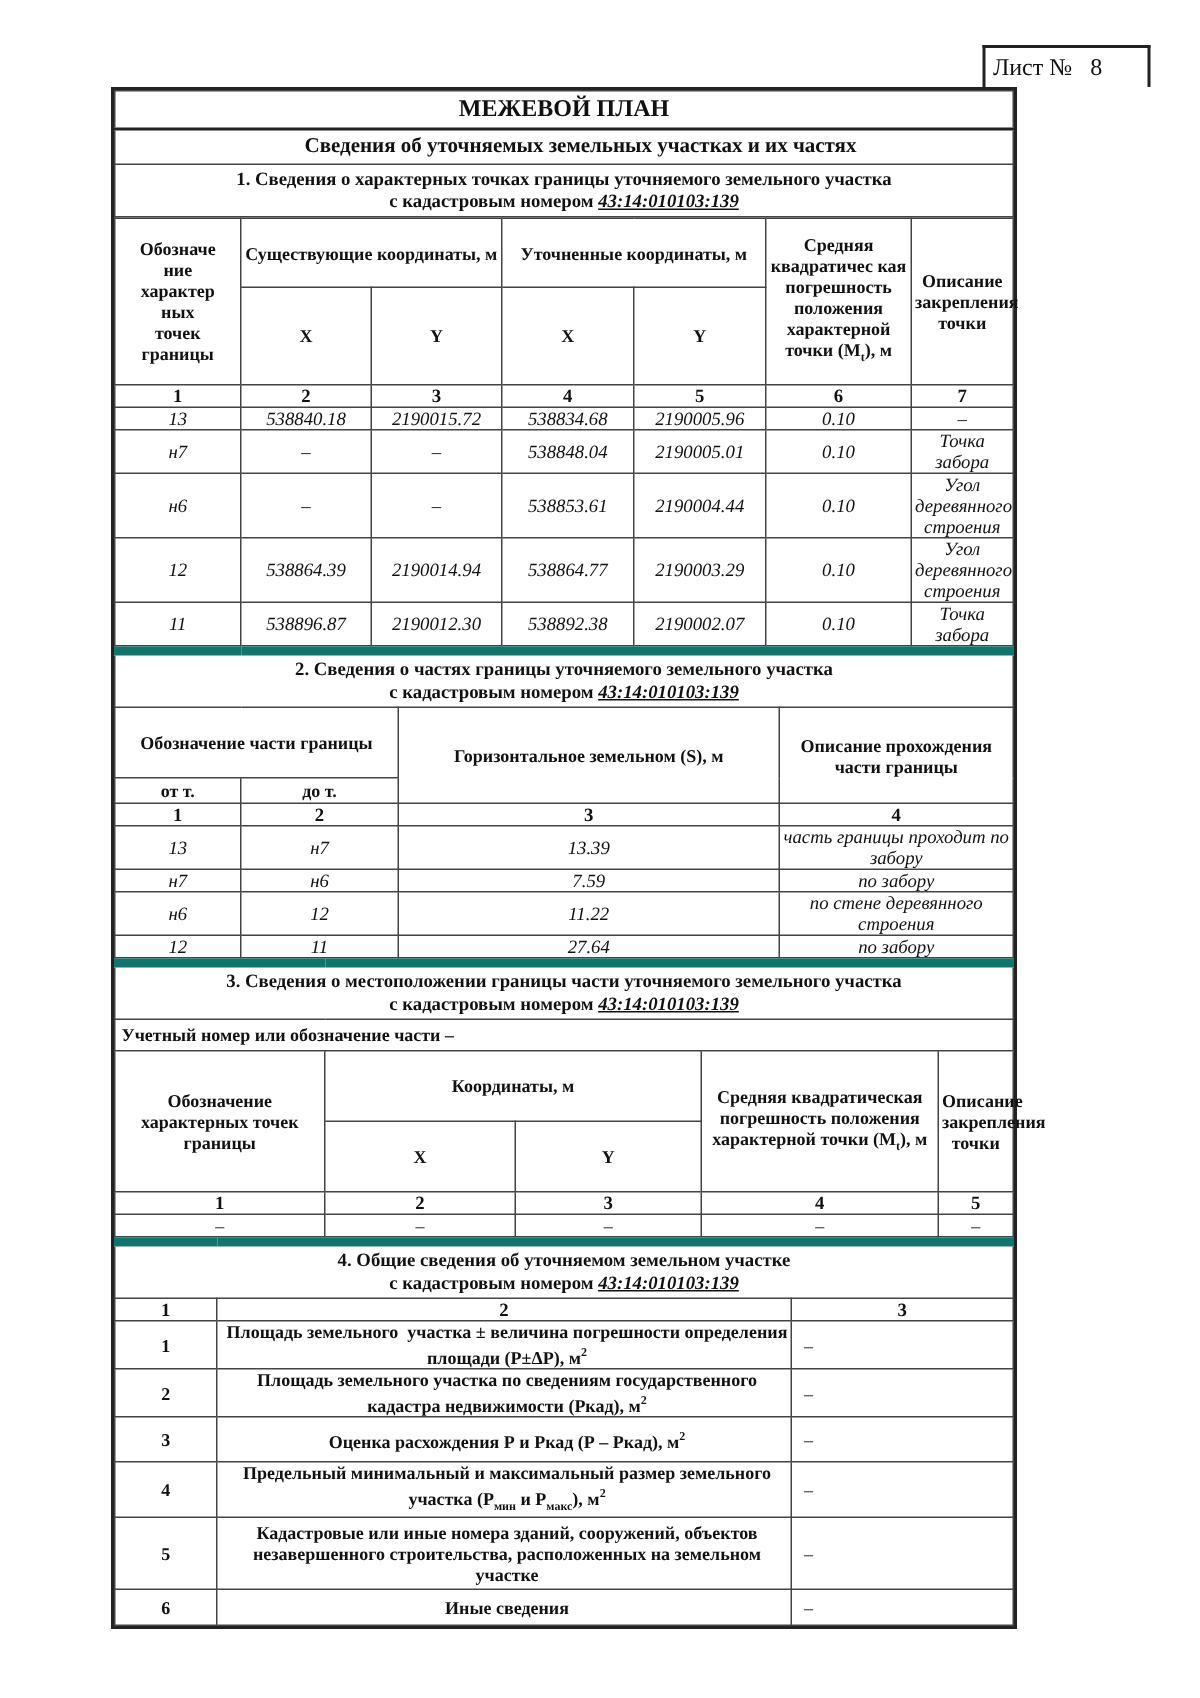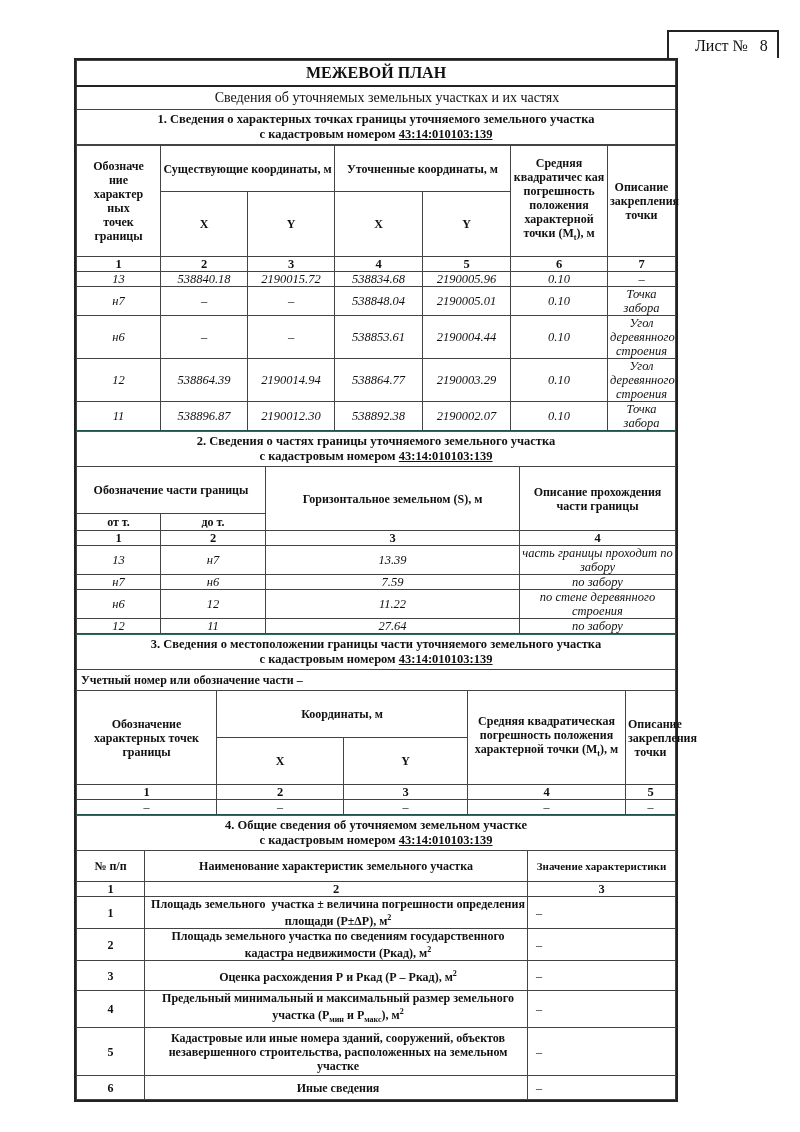--- a/index.html
+++ b/index.html
@@ -1,29 +1,29 @@
 <!DOCTYPE html>
 <html><head>
 <meta charset="utf-8">
 <style>
   html, body { margin: 0; padding: 0; background: #ffffff; }
   body { width: 800px; height: 1132px; position: relative; font-family: "Liberation Serif", serif; color: #111; }
-  .sheet-box { position: absolute; left: 655px; top: 30px; width: 112px; height: 28px; border: 2px solid #222; border-bottom: none; font-size: 16px; line-height: 28px; padding-left: 26px; box-sizing: border-box; margin-left: 12px; }
+  .sheet-box { position: absolute; left: 655px; top: 30px; width: 112px; height: 28px; border: 2px solid #222; border-bottom: none; font-size: 16px; line-height: 28px; padding-left: 5px; box-sizing: border-box; }
   .frame { position: absolute; left: 74px; top: 58px; width: 604px; border: 2px solid #222; box-sizing: border-box; }
   table { border-collapse: collapse; width: 100%; table-layout: fixed; }
   td, th { border: 1px solid #444; padding: 0 2px; text-align: center; vertical-align: middle; font-size: 12px; line-height: 14px; }
   th { font-weight: bold; }
   .title { font-size: 16px; font-weight: bold; height: 24px; border-bottom: 2px solid #222; }
-  .subtitle { font-size: 14px; font-weight: normal; height: 22px; padding-left: 24px; }
+  .subtitle { font-size: 14px; font-weight: bold; height: 22px; padding-left: 24px; }
   .sect { font-weight: bold; font-size: 12.5px; line-height: 15px; padding: 2px 12px; }
-  .cad { text-decoration: underline; font-weight: bold; }
+  .cad { font-style: italic; text-decoration: underline; font-weight: bold; }
   .it td { font-style: italic; font-size: 12.5px; }
   .num td { font-weight: bold; font-size: 12.5px; height: 14px; }
   .left { text-align: left; padding-left: 4px; }
-  .thick-top td, .thick-top th { border-top: 1px solid #0f766e; }
+  .thick-top td, .thick-top th { border-top: 6px solid #0f766e; }
   .hdr th { font-size: 12px; text-align: center; }
   .s4row td { font-size: 12px; }
   .s4row td.name { text-align: center; font-weight: bold; padding-left: 6px; }
   .s4row td.val { text-align: left; padding-left: 8px; }
   .s4row td.n { font-weight: bold; }
   sup, sub { font-size: 8px; }
 </style>
 </head>
 <body>
 
@@ -238,25 +238,20 @@
         <col style="width:383px">
         <col>
       </colgroup>
     <tbody>
         <tr class="thick-top">
       <td colspan="3" class="sect">
         <div>4.  Общие сведения об уточняемом земельном участке</div>
         <div><span>с кадастровым номером</span> <span class="cad">43:14:010103:139</span></div>
       </td>
     </tr>
-    <tr class="hdr">
-      <th style="height:30px">№ п/п</th>
-      <th>Наименование характеристик земельного участка</th>
-      <th style="font-size:11px">Значение характеристики</th>
-    </tr>
     <tr class="num">
       <td>1</td>
       <td>2</td>
       <td>3</td>
     </tr>
     <tr class="s4row" style="height:30px">
       <td class="n">1</td>
       <td class="name">Площадь земельного&nbsp; участка ± величина погрешности определения площади (P±ΔP), м<sup>2</sup></td>
       <td class="val">–</td>
     </tr>

